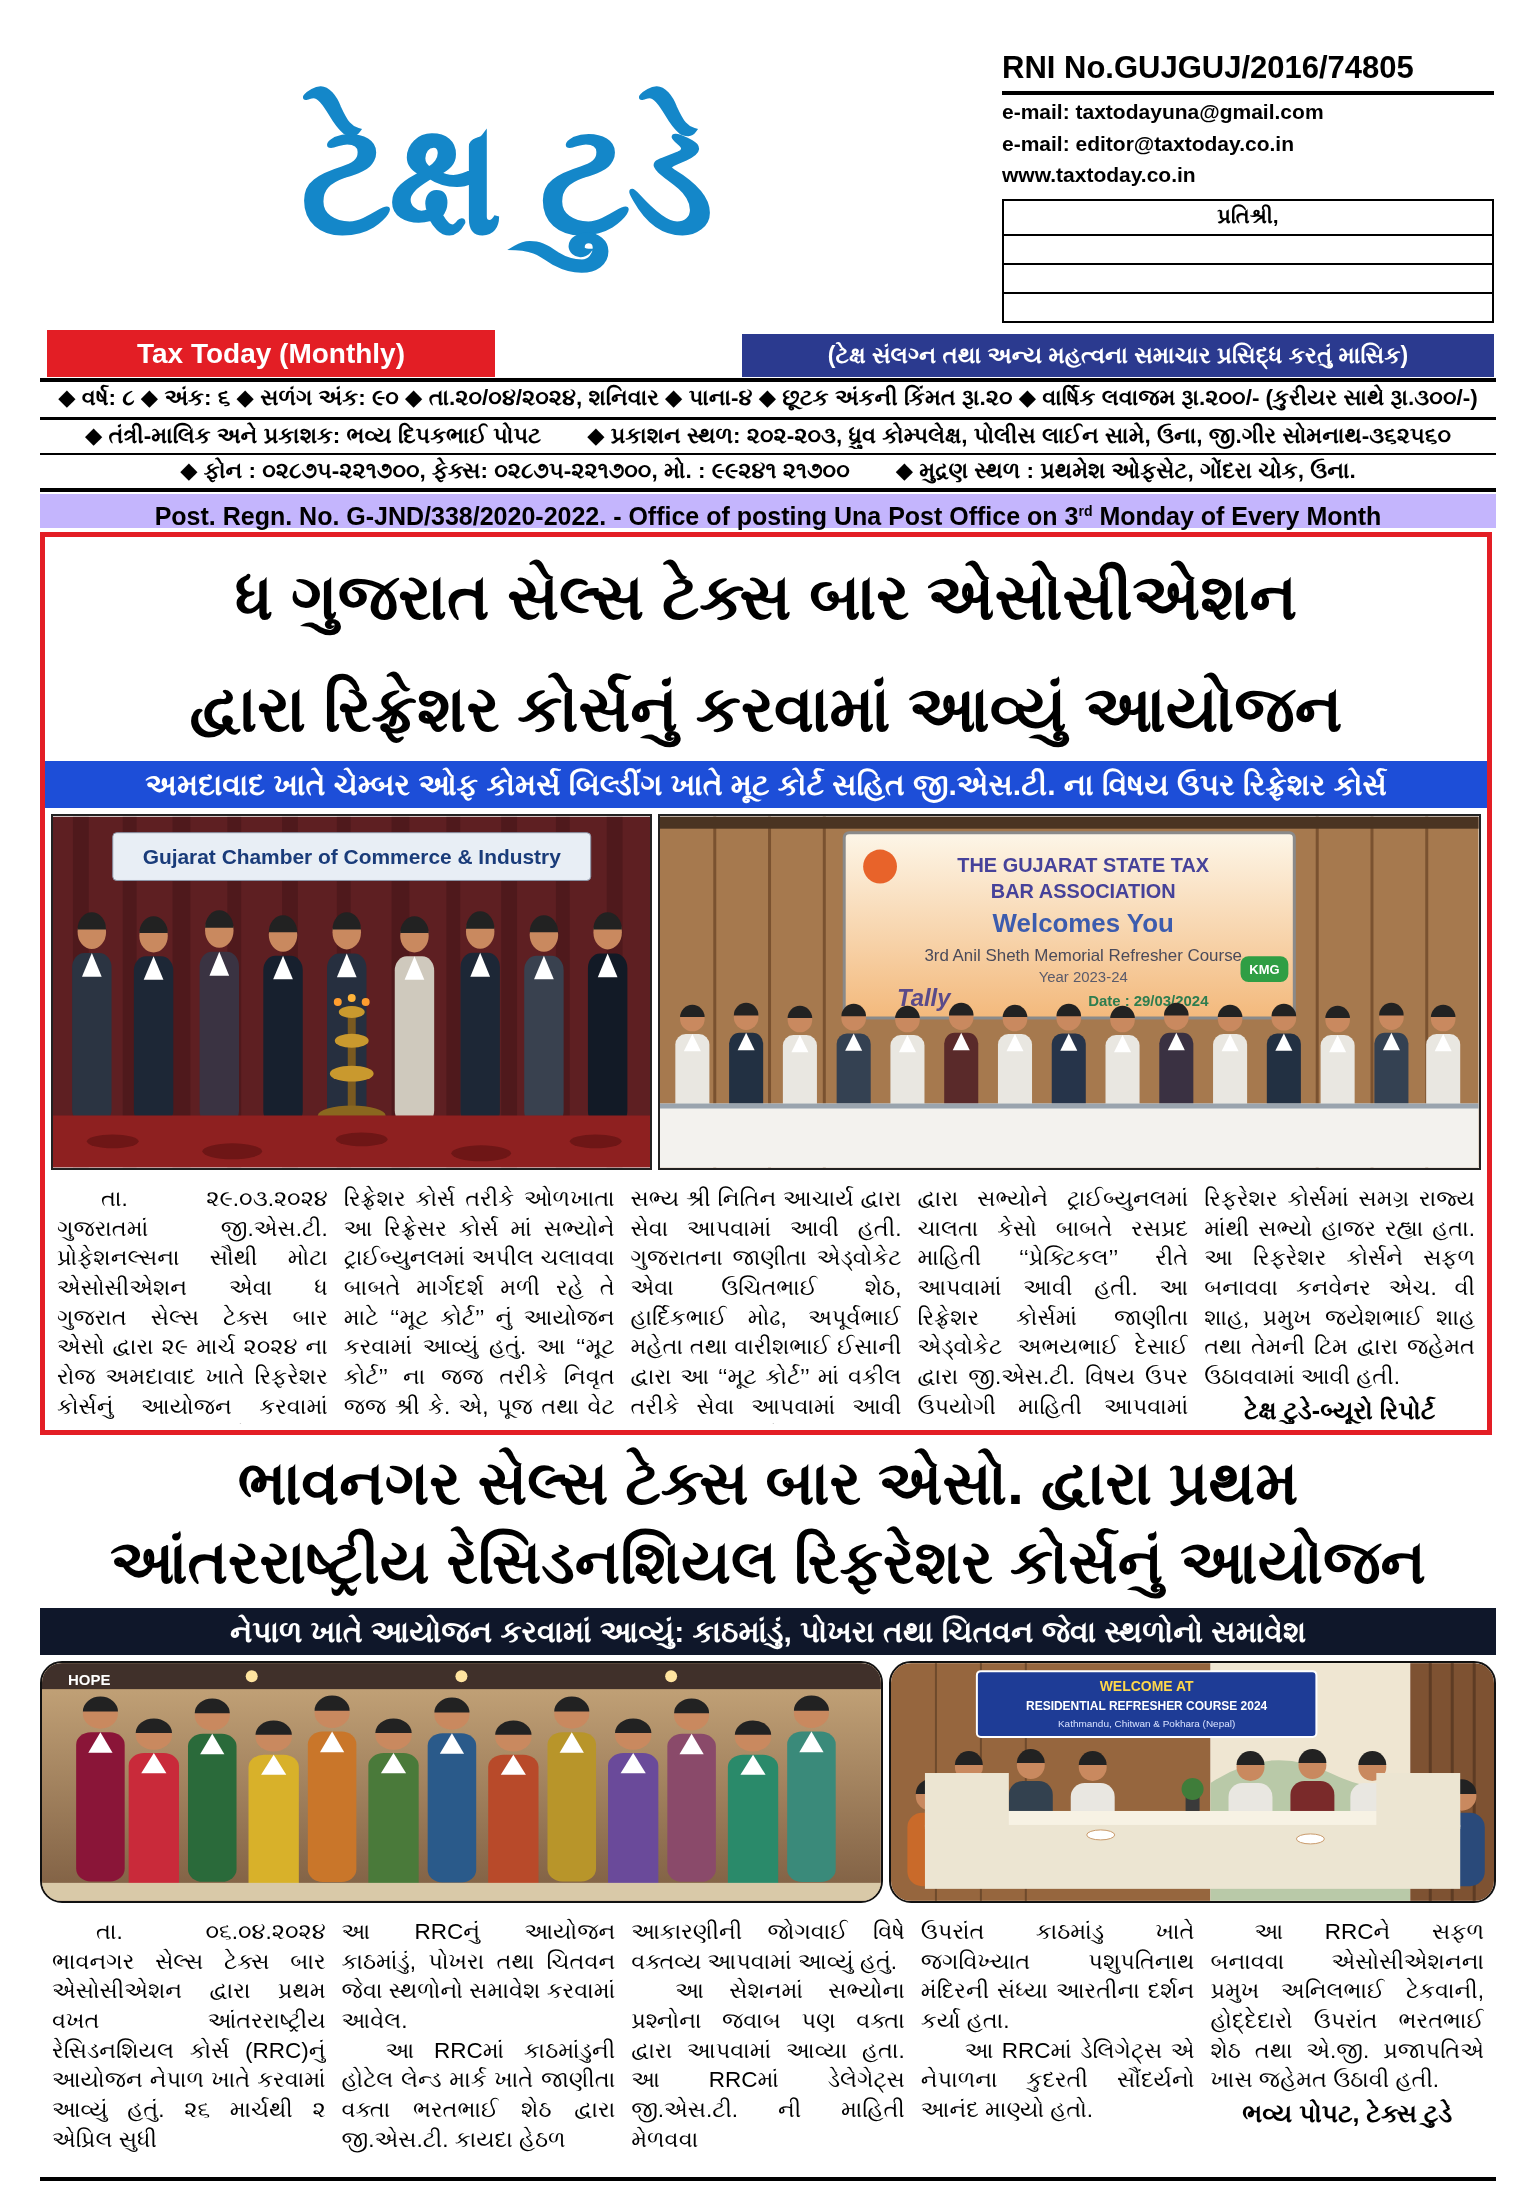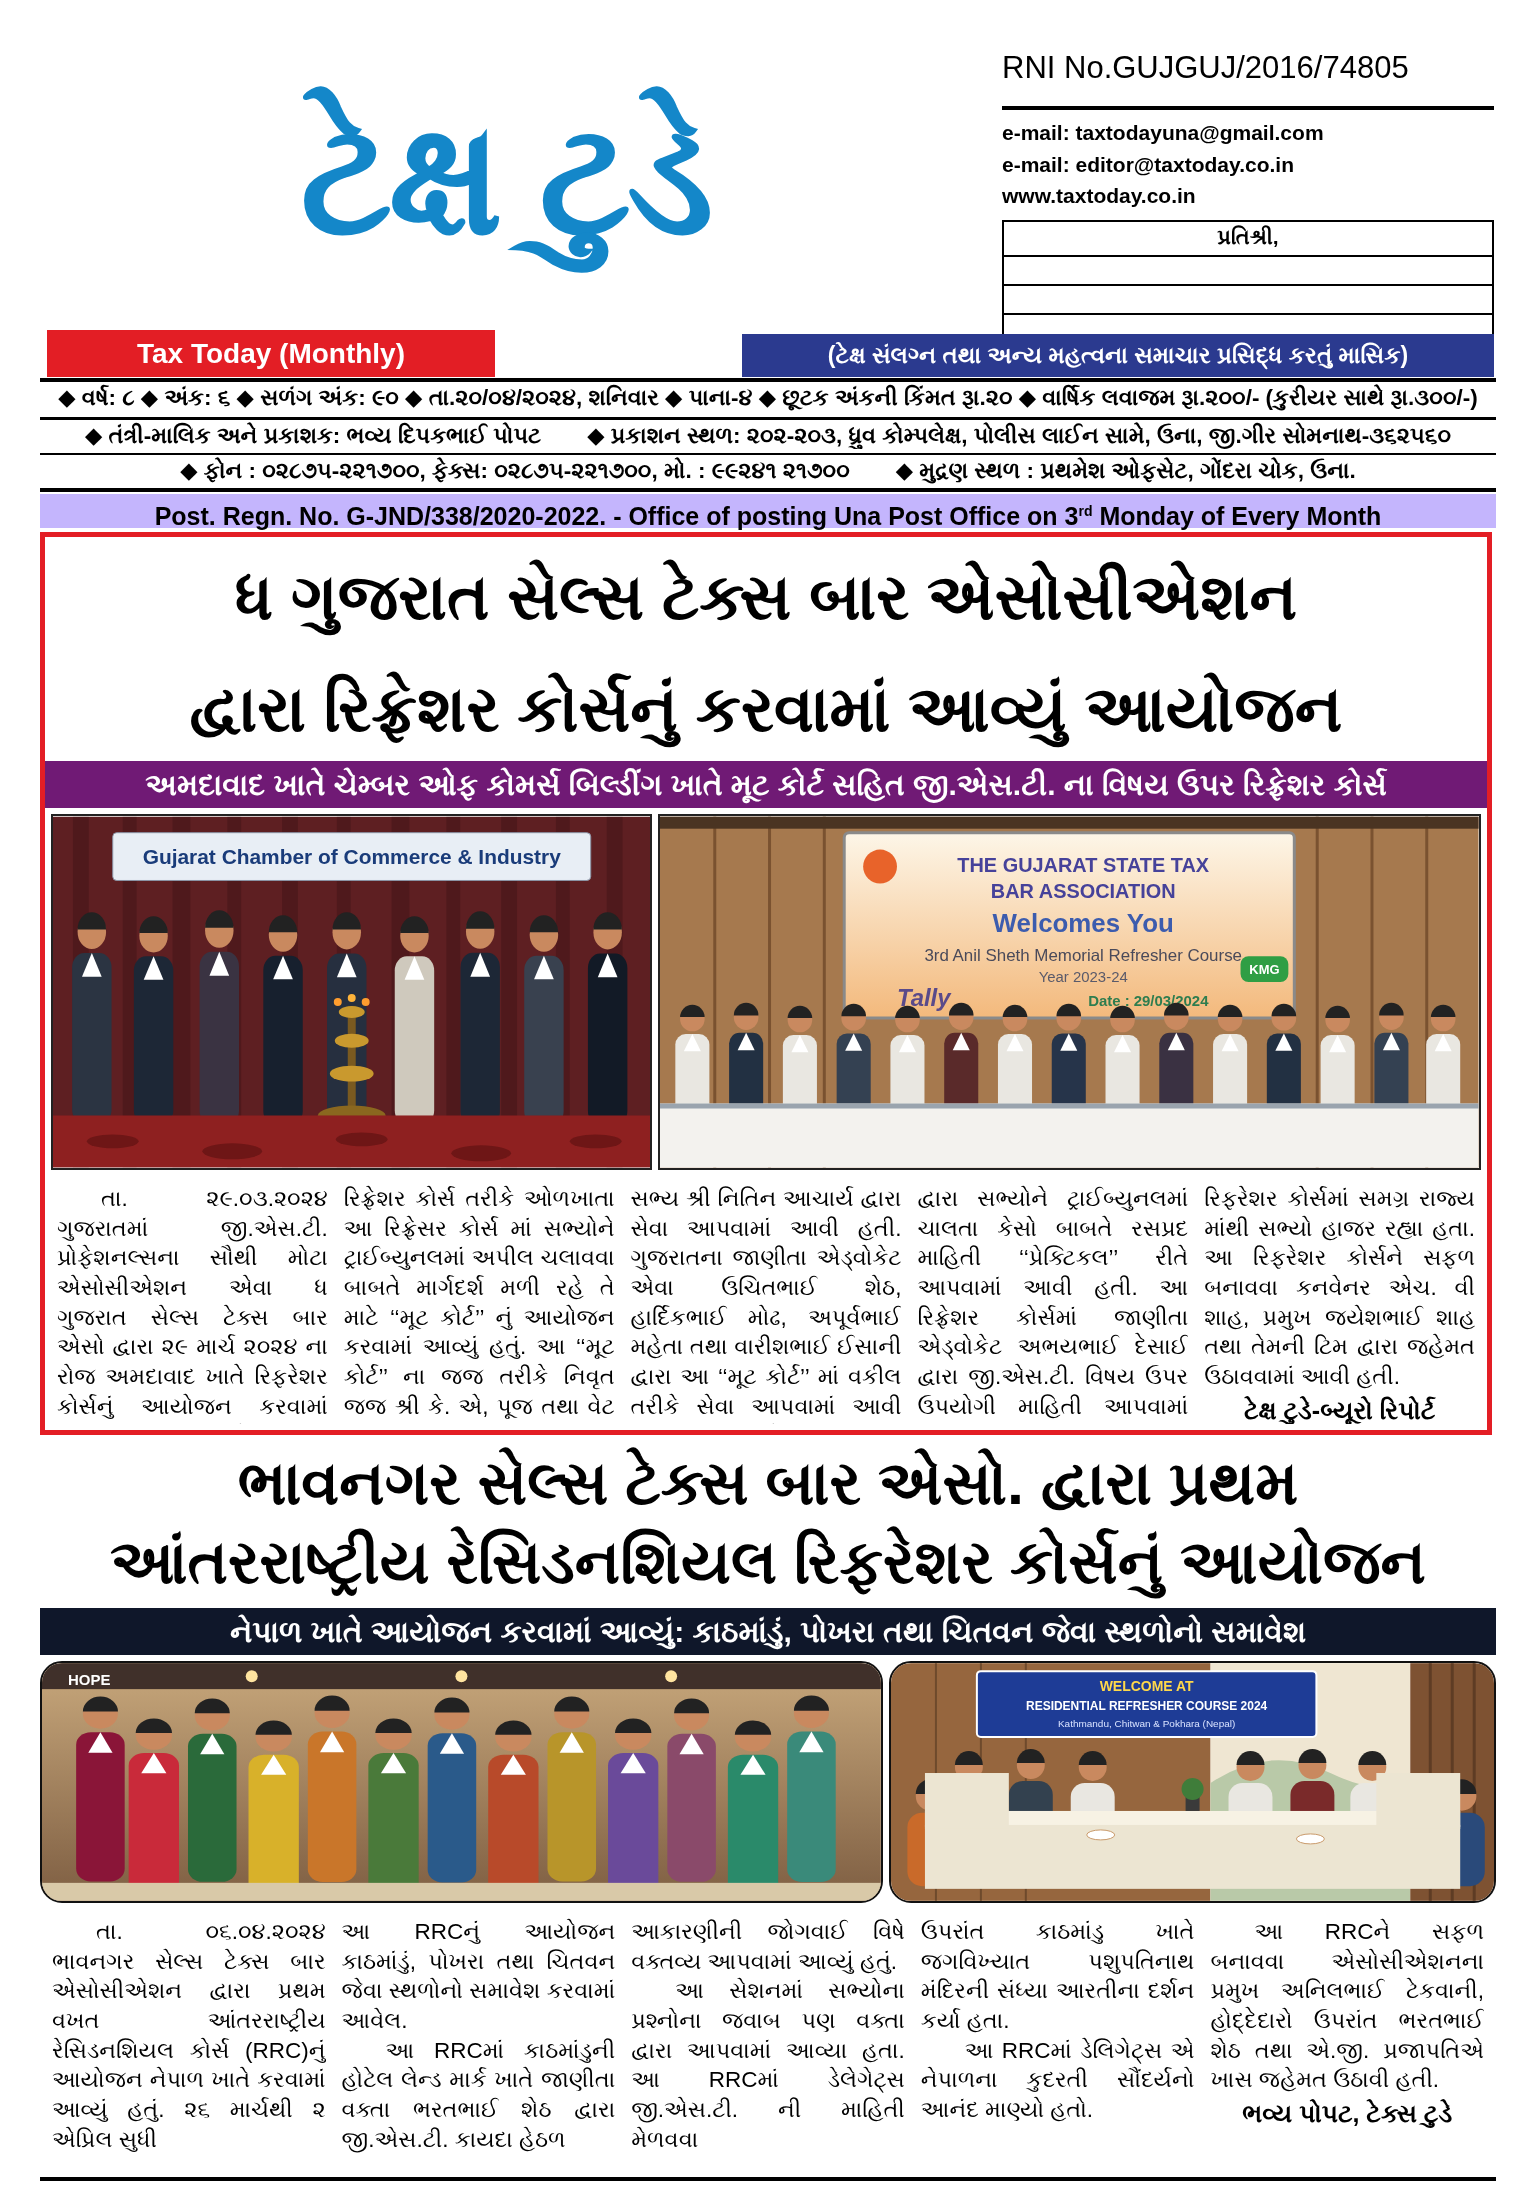--- a/index.html
+++ b/index.html
@@ -2,42 +2,42 @@
 <html><head>
 <meta charset="utf-8">
 <style>
   html,body{margin:0;padding:0;background:#fff;}
   body{width:1536px;height:2185px;position:relative;font-family:"Liberation Sans","DejaVu Sans",sans-serif;color:#000;}
   .abs{position:absolute;}
   
   .mast-title{left:30px;top:28px;width:950px;height:310px;font-size:158px;font-weight:800;color:#1487c9;
     text-align:center;line-height:300px;letter-spacing:-4px;white-space:nowrap;overflow:hidden;}
   .rni-block{left:1002px;top:50px;width:492px;}
-  .rni{font-size:31px;font-weight:400;border-bottom:4px solid #000;padding-bottom:20px;margin-bottom:7px;white-space:nowrap;}
+  .rni{font-size:31px;font-weight:700;border-bottom:4px solid #000;padding-bottom:5px;margin-bottom:1px;white-space:nowrap;}
   .contact{font-size:21px;font-weight:700;line-height:1.5;}
   .addr-box{margin-top:8px;border:2px solid #000;text-align:center;}
   .addr-row1{font-size:21px;font-weight:700;padding:3px 8px;height:27px;}
   .addr-row{height:27px;border-top:2px solid #000;}
   .redbox{left:47px;top:330px;width:448px;height:47px;background:#e31e25;color:#fff;font-weight:800;
     font-size:28px;text-align:center;line-height:47px;}
   .tagline{left:742px;top:334px;width:752px;height:43px;background:#2b3a8f;color:#fff;font-weight:700;
     font-size:23px;text-align:center;line-height:43px;white-space:nowrap;overflow:hidden;}
   
   .rule{left:40px;width:1456px;background:#000;}
   .il{left:40px;width:1456px;text-align:center;font-weight:700;font-size:22.5px;white-space:nowrap;overflow:hidden;}
   .il .gap{display:inline-block;width:46px;}
   .graybar{left:40px;top:494px;width:1456px;height:34px;background:#c4b5fd;text-align:center;
     font-size:25px;font-weight:700;line-height:34px;}
   .graybar sup{font-size:14px;}
   
   .a1{left:40px;top:532px;width:1442px;border:5px solid #e31e25;background:#fff;}
   .headline{text-align:center;font-weight:800;color:#000;}
   .a1 .headline{font-size:64px;line-height:104px;padding-top:8px;white-space:nowrap;overflow:hidden;}
   .strip{height:47px;font-size:30px;font-weight:700;color:#fff;text-align:center;line-height:47px;white-space:nowrap;overflow:hidden;}
-  .strip.red{background:#701a75;}
+  .strip.red{background:#1d4ed8;}
   .strip.navy{background:#0f172a;}
   .photorow{display:flex;gap:6px;padding:6px;}
   .photorow svg{display:block;border:2px solid #222;}
   .cols{display:flex;gap:16px;padding:8px 12px 6px 12px;}
   .col{flex:1;font-size:22.5px;line-height:1.32;text-align:justify;overflow:hidden;}
   .col p{margin:0;}
   .col p.ind{text-indent:44px;}
   .a1 .col{height:240px;}
   .byline{font-weight:800;font-size:25px;text-align:center;margin-top:2px;}
   

